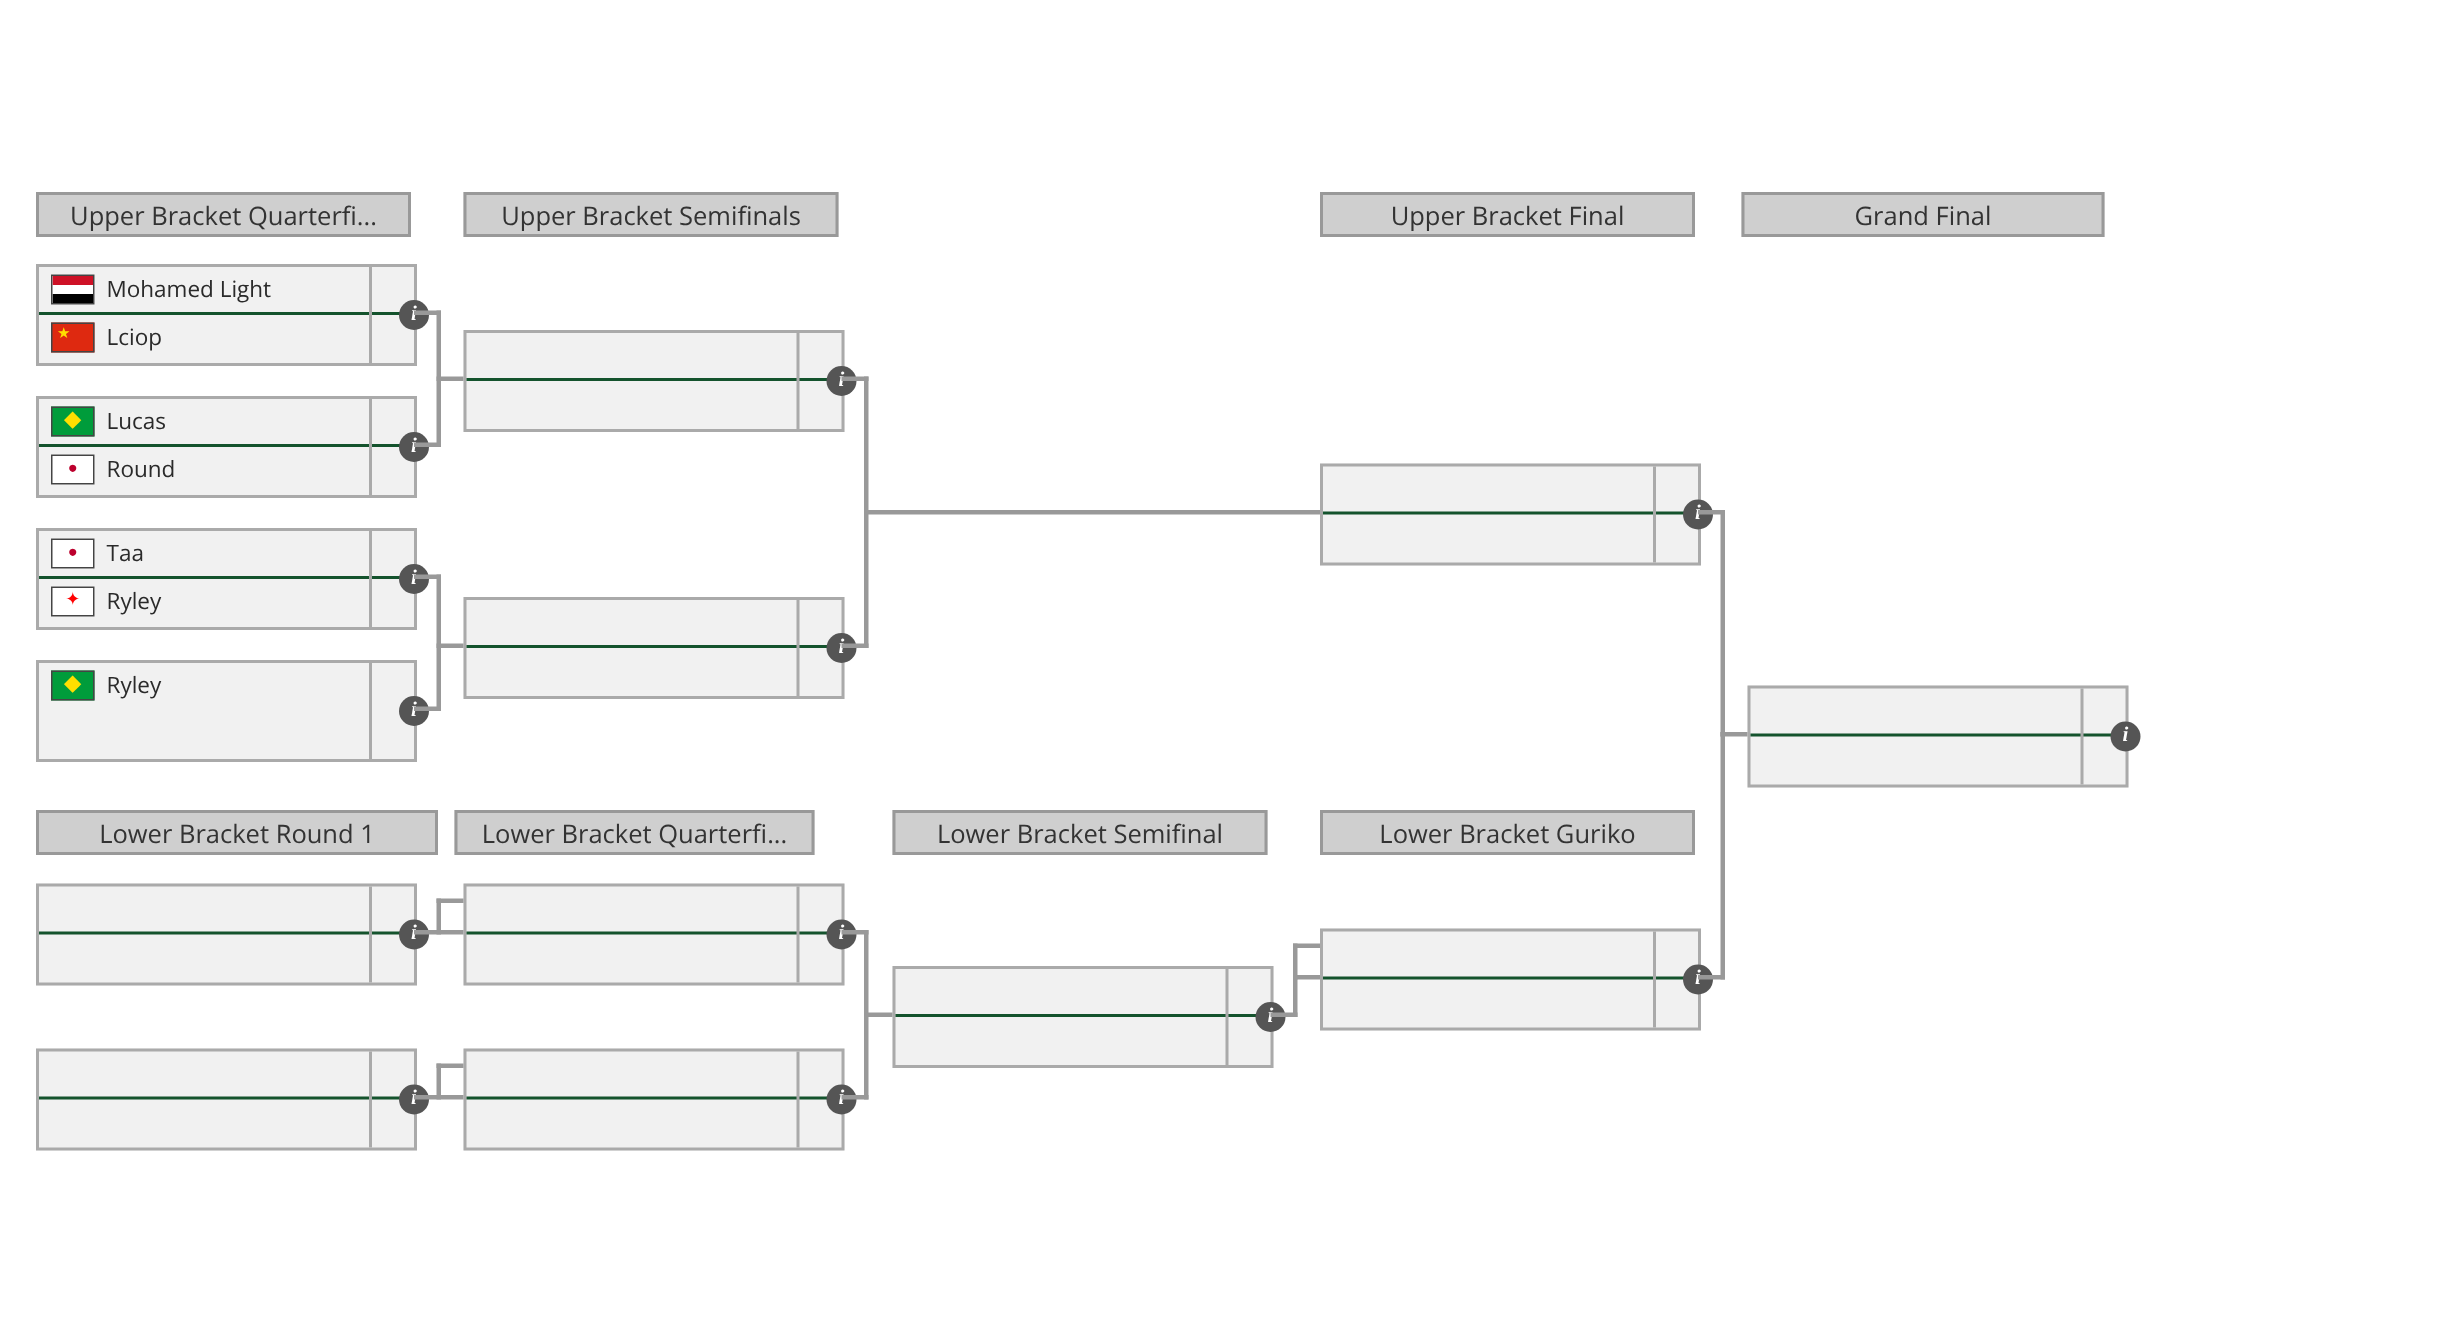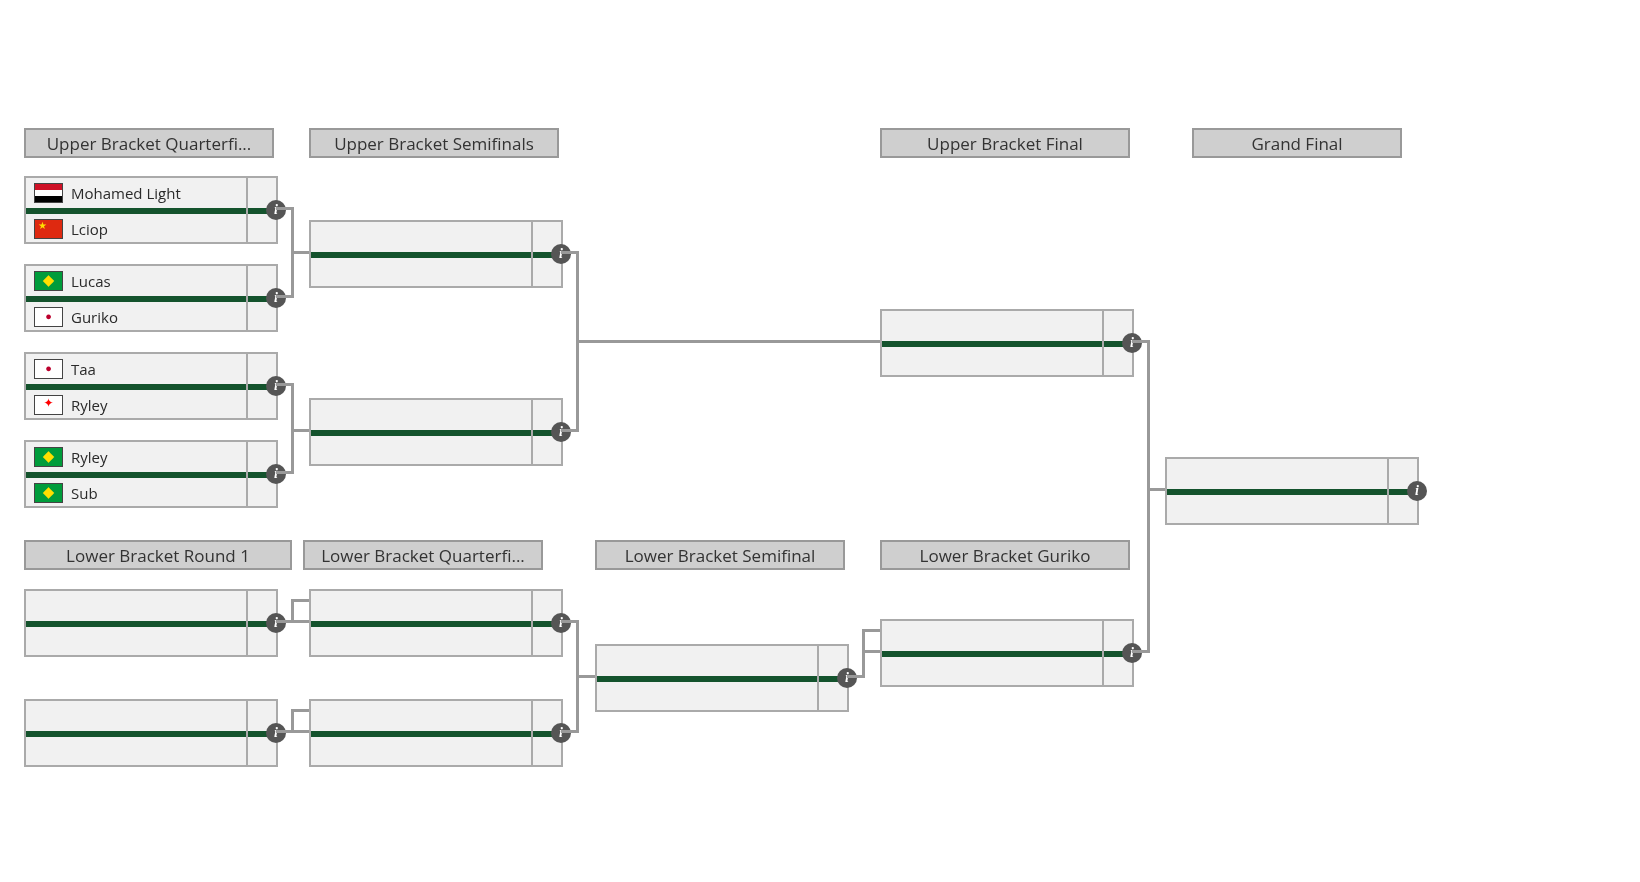--- a/index.html
+++ b/index.html
@@ -1,20 +1,20 @@
 <!DOCTYPE html>
 <html><head>
 <meta charset="utf-8">
 <style>
 html,body{margin:0;padding:0;background:#fff;font-family:"Open Sans","Helvetica Neue",Arial,sans-serif;color:#2a2a2a}
 .bracket{position:relative;width:1640px;height:882px}
 .round-header{position:absolute;height:30px;background:#cfcfcf;border:2px solid #999;color:#333;font-size:17px;display:flex;align-items:center;justify-content:center;overflow:hidden;white-space:nowrap;text-overflow:ellipsis;padding:0 6px;box-sizing:border-box}
 .match{position:absolute;width:250px;height:64px;background:#f1f1f1;border:2px solid #aaa}
 .match .team{height:30px;display:flex;align-items:center;font-size:15px;white-space:nowrap;overflow:hidden;text-overflow:ellipsis}
-.match .team+.team{border-top:6px solid #14532d}
+.match .team+.team{border-top:2px solid #14532d}
 .match .flag{width:27px;height:18px;margin:0 8px;border:1px solid #444;flex:none;display:flex;flex-direction:column;overflow:hidden}
 .match .flag.none{visibility:hidden}
 .match .score{position:absolute;right:0;top:0;bottom:0;width:28px;border-left:2px solid #aaa}
 .match .info{position:absolute;right:-10px;top:50%;transform:translateY(-50%);width:20px;height:20px;border-radius:50%;background:#555;color:#fff;font-family:Georgia,serif;font-weight:bold;font-size:14px;display:flex;align-items:center;justify-content:center;font-style:italic}
 
 .flag-EG{background:#fff}
 .flag-EG::before,.flag-EG::after{content:"";flex:1}
 .flag-EG::before{background:#ce1126}
 .flag-EG::after{background:#000;order:2}
 .flag-EG-mid{flex:1}
@@ -30,21 +30,21 @@
 
 .line{position:absolute;background:#999}
 </style>
 </head>
 <body>
 <div class="bracket">
 
 <div class="round-header" style="left:309px;top:128px;width:250px">Upper Bracket Semifinals</div>
 <div class="round-header" style="left:24px;top:128px;width:250px">Upper Bracket Quarterfi...</div>
 <div class="round-header" style="left:880px;top:128px;width:250px">Upper Bracket Final</div>
-<div class="round-header" style="left:1192px;top:128px;width:210px">Grand Final</div>
+<div class="round-header" style="left:1161px;top:128px;width:242px">Grand Final</div>
 <div class="round-header" style="left:24px;top:540px;width:268px">Lower Bracket Round 1</div>
 <div class="round-header" style="left:303px;top:540px;width:240px">Lower Bracket Quarterfi...</div>
 <div class="round-header" style="left:595px;top:540px;width:250px">Lower Bracket Semifinal</div>
 <div class="round-header" style="left:880px;top:540px;width:250px">Lower Bracket Guriko</div>
 
 <div class="match" style="left:24px;top:176px">
   <div class="team">
         <span class="flag flag-EG">
           <span class="flag-EG-mid"></span>
         </span>
@@ -58,21 +58,21 @@
   <div class="info">i</div>
 </div>
 
 <div class="match" style="left:24px;top:264px">
   <div class="team">
         <span class="flag flag-BR"></span>
         <span>Lucas</span>
       </div>
   <div class="team">
         <span class="flag flag-JP"></span>
-        <span>Guriko</span>
+        <span>Round</span>
       </div>
   <div class="score"></div>
   <div class="info">i</div>
 </div>
 
 <div class="match" style="left:24px;top:352px">
   <div class="team">
         <span class="flag flag-JP"></span>
         <span>Taa</span>
       </div>
@@ -84,24 +84,20 @@
       </div>
   <div class="score"></div>
   <div class="info">i</div>
 </div>
 
 <div class="match" style="left:24px;top:440px">
   <div class="team">
         <span class="flag flag-BR"></span>
         <span>Ryley</span>
       </div>
-  <div class="team">
-        <span class="flag flag-BR"></span>
-        <span>Sub</span>
-      </div>
   <div class="score"></div>
   <div class="info">i</div>
 </div>
 
 <div class="match" style="left:309px;top:220px">
   <div class="team">
         <span class="flag none"></span>
       </div>
   <div class="team">
         <span class="flag none"></span>

